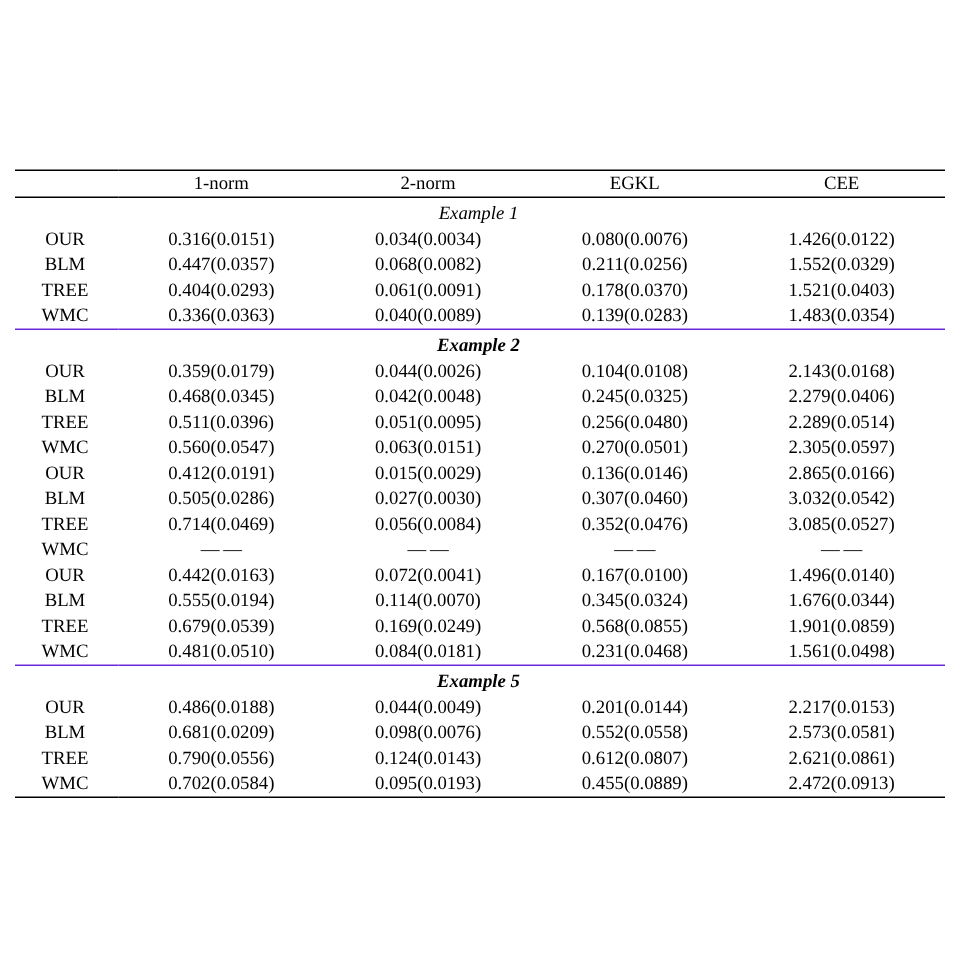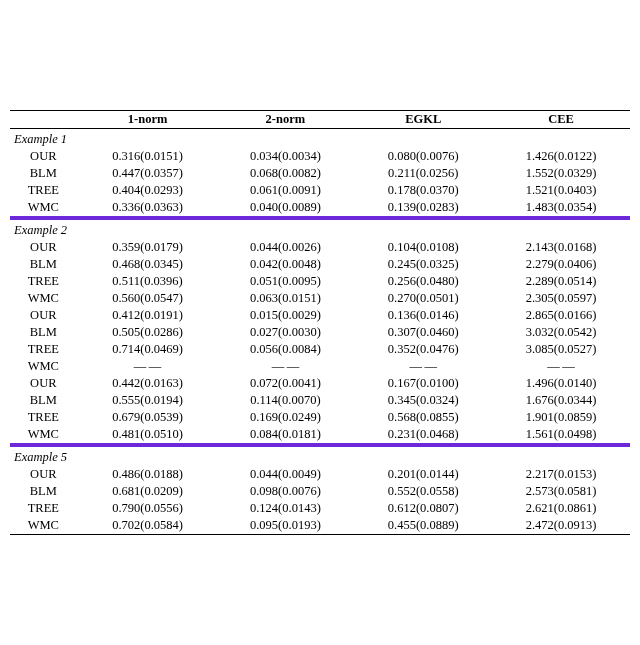--- a/index.html
+++ b/index.html
@@ -24,33 +24,34 @@
     }
     th, td {
       padding: 1px 6px;
       text-align: center;
     }
     td.row-label {
       text-align: center;
       padding-left: 4px;
     }
     .section-header td {
-      text-align: left;
+      text-align: center;
       font-style: italic;
       padding-top: 3px;
       padding-bottom: 1px;
       padding-left: 4px;
     }
     .top-border th {
       border-top: 1.5px solid #000;
       border-bottom: 1px solid #000;
+      font-weight: normal;
+    }
+    .section-top td {
+      border-top: 1px solid #6d28d9;
       font-weight: bold;
-    }
-    .section-top td {
-      border-top: 4px solid #6d28d9;
     }
     .bottom-border td {
       border-bottom: 1.5px solid #000;
     }
     th {
       font-weight: normal;
     }
   </style>
 </head>
 <body>

